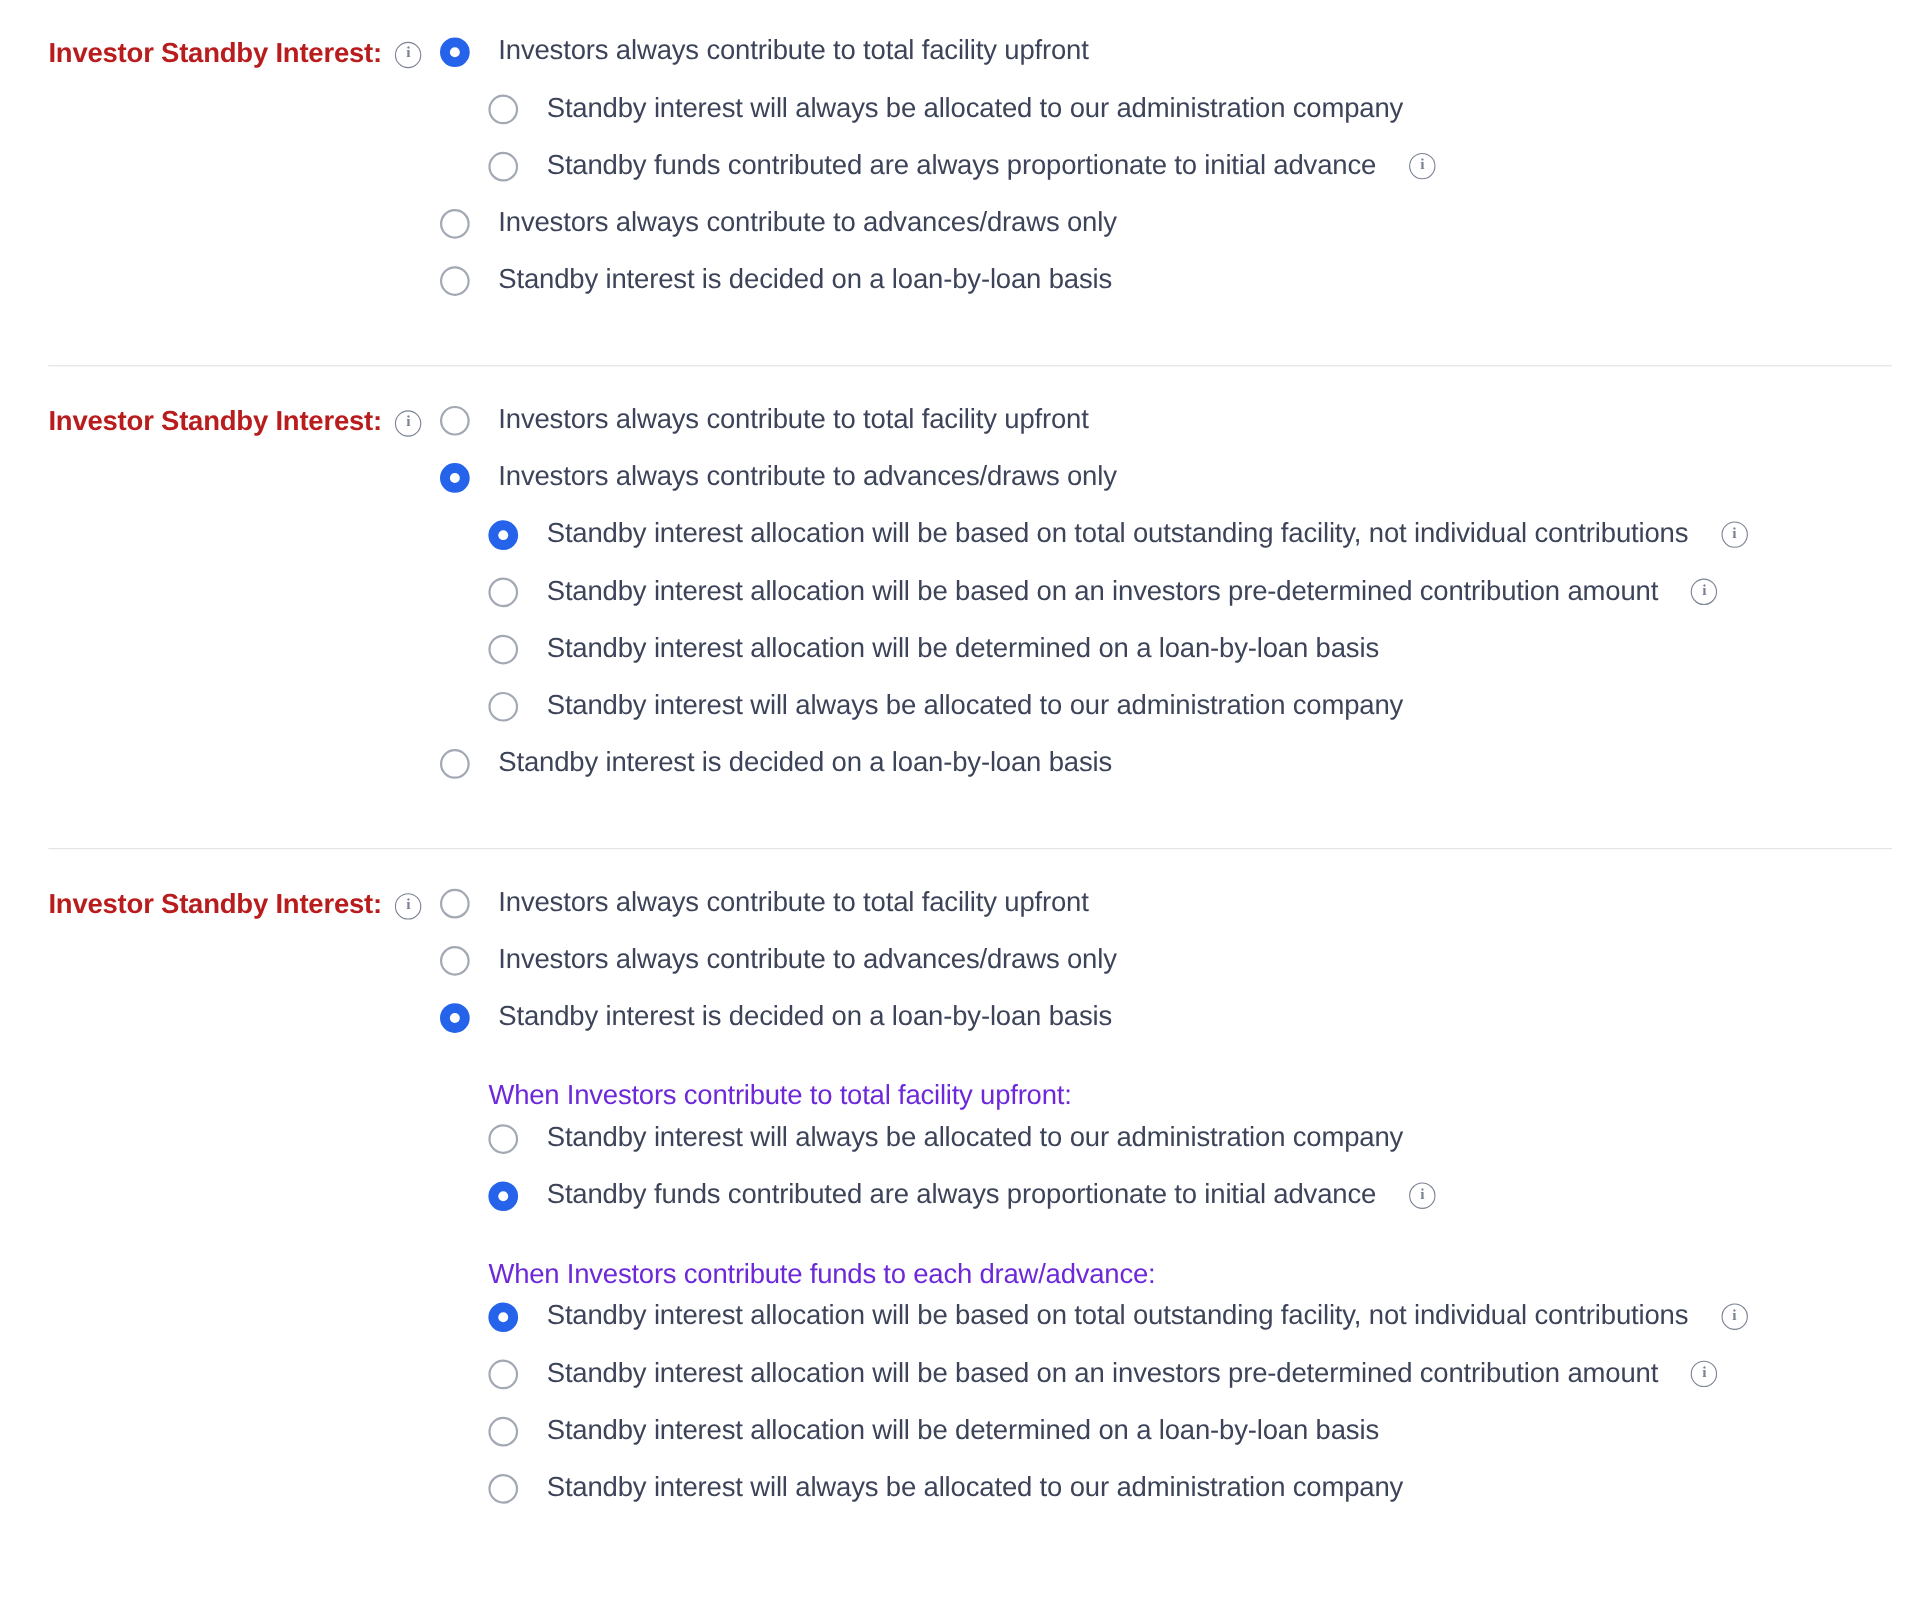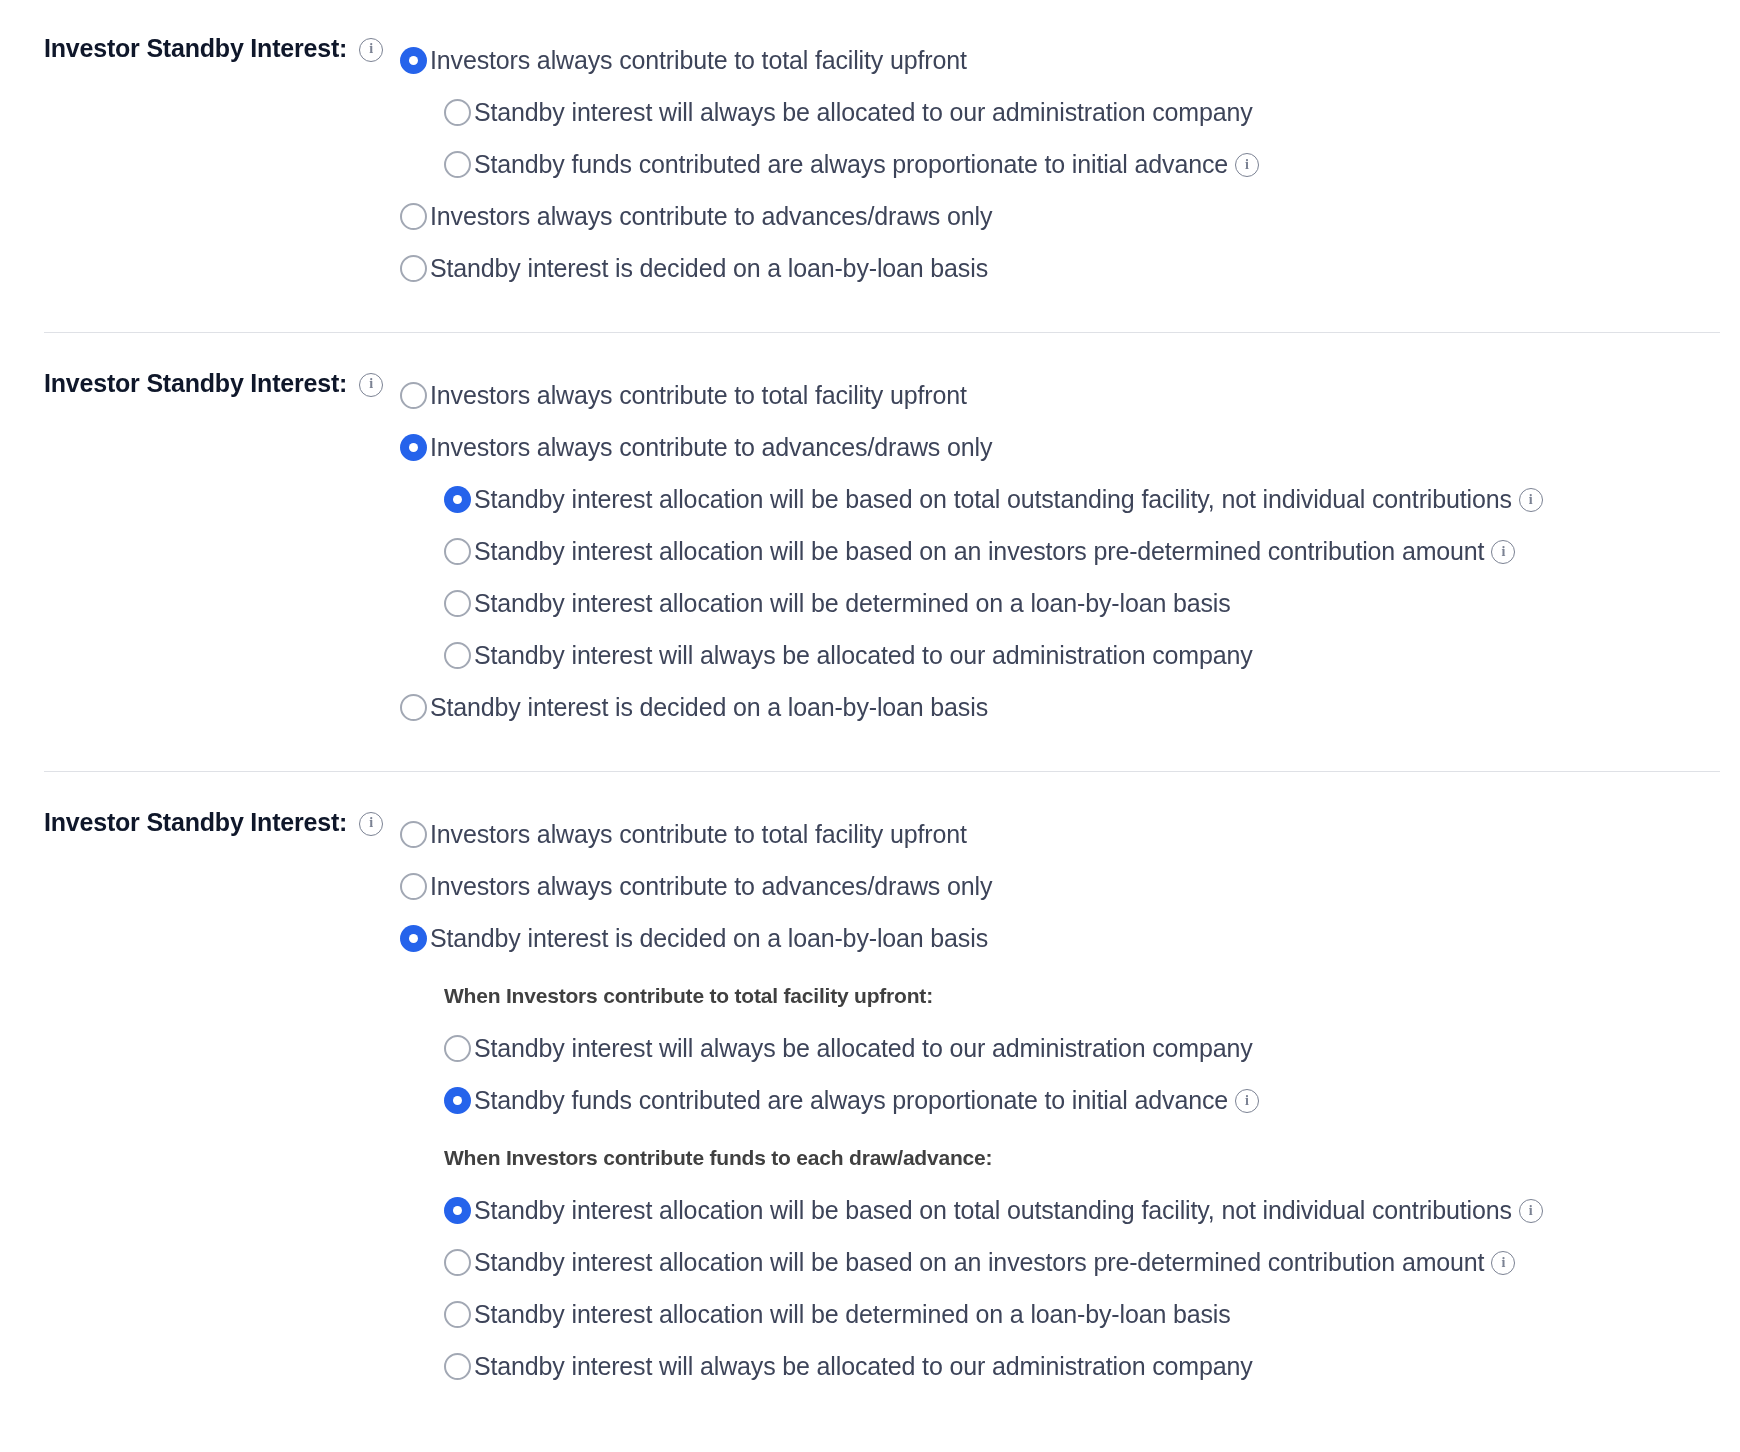--- a/index.html
+++ b/index.html
@@ -28,34 +28,34 @@
     box-sizing:border-box;
     padding-left:44px;
     display:flex;
     align-items:center;
     gap:12px;
   }
   .field-label{
     font-size:25px;
     font-weight:bold;
     letter-spacing:-0.2px;
-    color:#0f172a;
+    color:#b91c1c;
     white-space:nowrap;
   }
 
   .options-col{
     flex:1 1 auto;
     padding-right:20px;
     box-sizing:border-box;
   }
 
   .opt{
     display:flex;
-    align-items:center;
-    gap:3px;
+    align-items:flex-start;
+    gap:26px;
     height:52px;
   }
   .opt.indent{padding-left:44px;}
 
   
   .radio{
     flex:0 0 auto;
     width:27px;height:27px;
     border-radius:50%;
     box-sizing:border-box;
@@ -99,23 +99,23 @@
     line-height:1;
     font-family:"Liberation Serif","DejaVu Serif",serif;
     margin-left:4px;
     position:relative;
     top:1px;
   }
   .info span{position:relative;top:-0.5px;}
   .info.lbl{margin-left:0;}
 
   .subhead{
-    font-size:21px;
-    font-weight:bold;
-    color:#404040;
+    font-size:25px;
+    font-weight:normal;
+    color:#6d28d9;
     letter-spacing:-0.2px;
     padding-left:44px;
     height:52px;
     display:flex;
     align-items:center;
     margin-top:6px;
   }
 
   .divider{
     height:1px;

